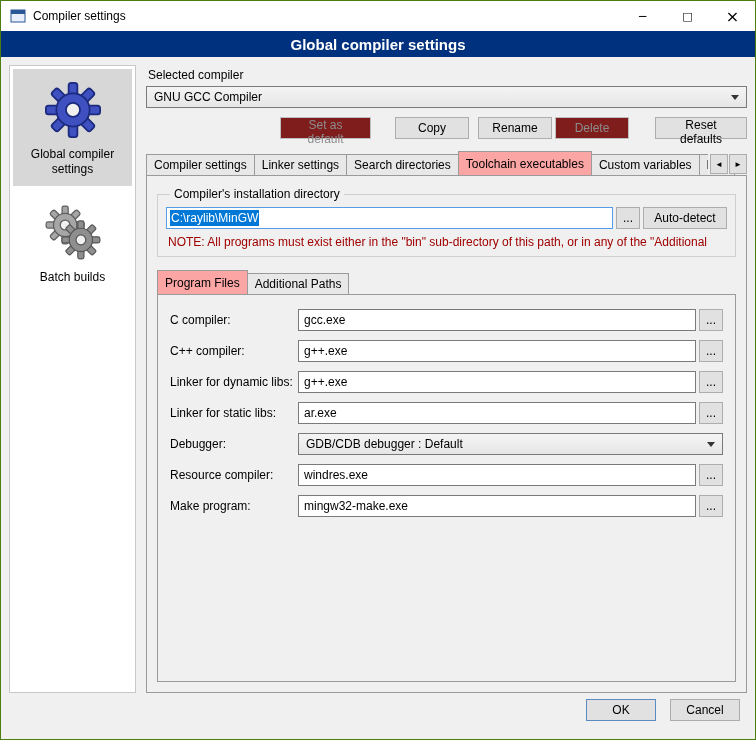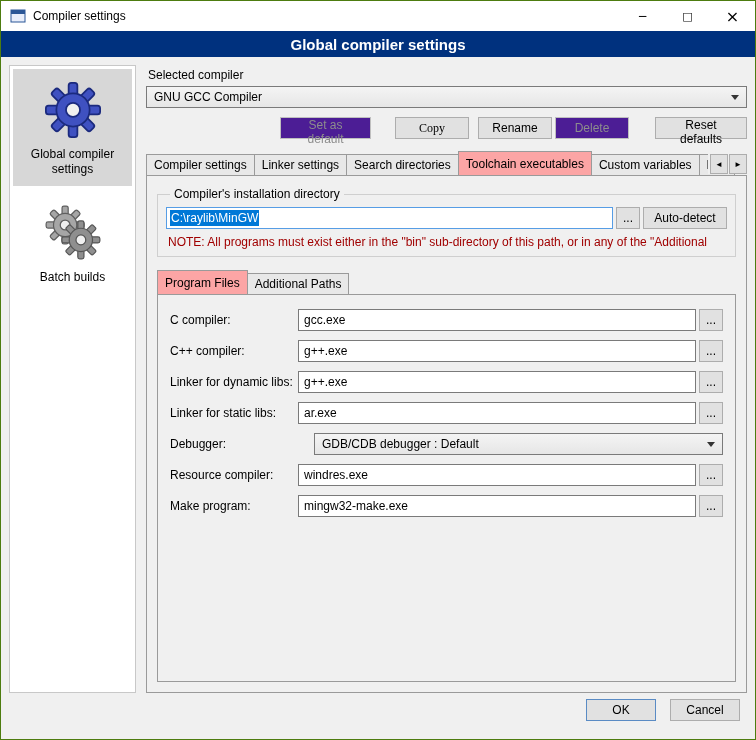--- a/index.html
+++ b/index.html
@@ -32,24 +32,24 @@
   .side-label { line-height: 1.25; }
 
   
   .main { flex: 1 1 auto; display: flex; flex-direction: column; min-width: 0; }
   .sc-label { margin: 3px 0 4px 2px; }
 
   .combo { height: 22px; border: 1px solid #7a7a7a; background: linear-gradient(#f4f4f4, #e6e6e6); display: flex; align-items: center; padding: 0 7px; cursor: default; }
   .combo .chev { margin-left: auto; width: 0; height: 0; border-left: 4px solid transparent; border-right: 4px solid transparent; border-top: 5px solid #333; }
 
   .btn { height: 22px; background: #e1e1e1; border: 1px solid #adadad; font-family: "Liberation Sans", sans-serif; font-size: 12px; padding: 0 10px; cursor: default; }
-  .btn.disabled { color: #8d8d8d; border-color: #bfbfbf; background: #4c1d95; }
+  .btn.disabled { color: #8d8d8d; border-color: #bfbfbf; background: #7f1d1d; }
   .btn-row { display: flex; align-items: center; margin: 9px 0 11px 0; }
   .btn-set { width: 91px; margin-left: 134px; }
-  .btn-copy { width: 74px; margin-left: 24px; font-family: Liberation Serif, serif; }
+  .btn-copy { width: 74px; margin-left: 24px; }
   .btn-rename { width: 74px; margin-left: 9px; }
   .btn-delete { width: 74px; margin-left: 3px; }
   .btn-reset { width: 92px; margin-left: auto; }
 
   
   .tabbar { display: flex; align-items: flex-end; height: 25px; position: relative; overflow: hidden; padding-right: 38px; flex: 0 0 auto; }
   .tab { height: 21px; background: #e8e8e8; border: 1px solid #9a9a9a; border-bottom: none; padding: 0 7px; display: flex; align-items: center; white-space: nowrap; cursor: default; }
   .tab + .tab { margin-left: -1px; }
   .tab.active { height: 25px; background: #fca5a5; position: relative; z-index: 3; margin-bottom: -1px; border-bottom: 1px solid #f0f0f0; }
   .tab-scroll { position: absolute; right: 0; bottom: 1px; display: flex; gap: 1px; background: #f0f0f0; padding-left: 2px; z-index: 4; }
@@ -68,21 +68,21 @@
   .note { margin: 6px 2px 0 2px; color: #a00000; white-space: nowrap; overflow: hidden; }
 
   
   .subtab-panel { flex: 1 1 auto; border: 1px solid #9a9a9a; background: #f0f0f0; padding: 14px 12px; min-height: 0; }
 
   
   .frow { display: flex; align-items: center; margin-bottom: 9px; }
   .flabel { width: 128px; flex: 0 0 auto; }
   .finput { flex: 1 1 auto; height: 22px; border: 1px solid #7a7a7a; background: #fff; font-family: "Liberation Sans", sans-serif; font-size: 12px; padding: 0 5px; min-width: 0; }
   .fbtn { width: 24px; padding: 0; margin-left: 3px; flex: 0 0 auto; }
-  .fcombo { flex: 1 1 auto; height: 22px; margin-left: 16px; }
+  .fcombo { flex: 1 1 auto; height: 22px; }
 
   
   .footer { flex: 0 0 auto; height: 40px; display: flex; align-items: flex-start; justify-content: flex-end; gap: 14px; padding: 0 15px 8px 0; }
   .footer .btn { width: 70px; }
   .btn-ok { border-color: #5a8bc4; }
 </style>
 </head>
 <body>
 
 <svg width="0" height="0" style="position:absolute" aria-hidden="true">

